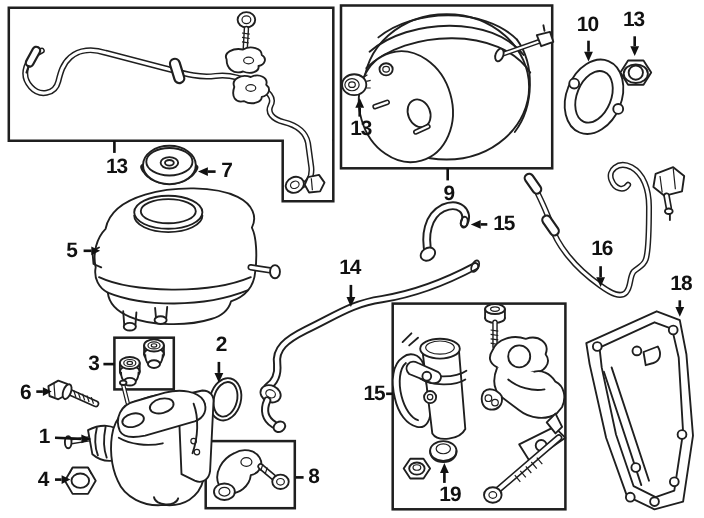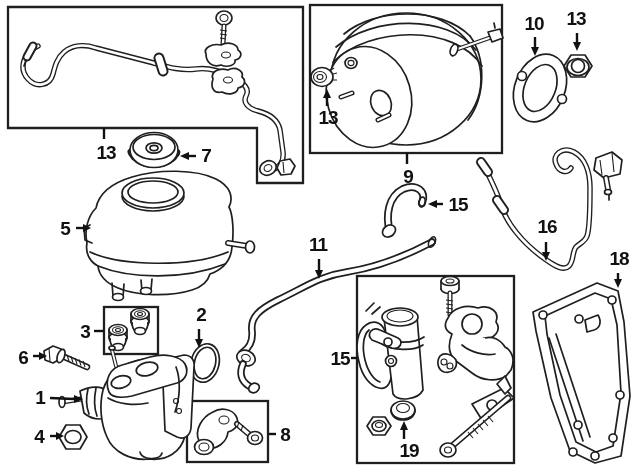--- a/index.html
+++ b/index.html
@@ -347,19 +347,19 @@
 <div class="callout" style="left:65px;top:228px">5</div>
 <div class="callout" style="left:23px;top:357px">6</div>
 <div class="callout" style="left:206px;top:155px">7</div>
 <div class="callout" style="left:285px;top:434px">8</div>
 <div class="callout" style="left:408px;top:176px">9</div>
 <div class="callout" style="left:534px;top:23px">10</div>
 <div class="callout" style="left:328px;top:117px">13</div>
 <div class="callout" style="left:576px;top:18px">13</div>
 <div class="callout" style="left:106px;top:152px">13</div>
 <div class="callout" style="left:458px;top:204px">15</div>
-<div class="callout" style="left:318px;top:244px">11</div>
+<div class="callout" style="left:318px;top:244px">14</div>
 <div class="callout" style="left:547px;top:226px">16</div>
 <div class="callout" style="left:340px;top:358px">15</div>
 <div class="callout" style="left:409px;top:450px">19</div>
 <div class="callout" style="left:619px;top:258px">18</div>
 
 </div>
 
 </body></html>

